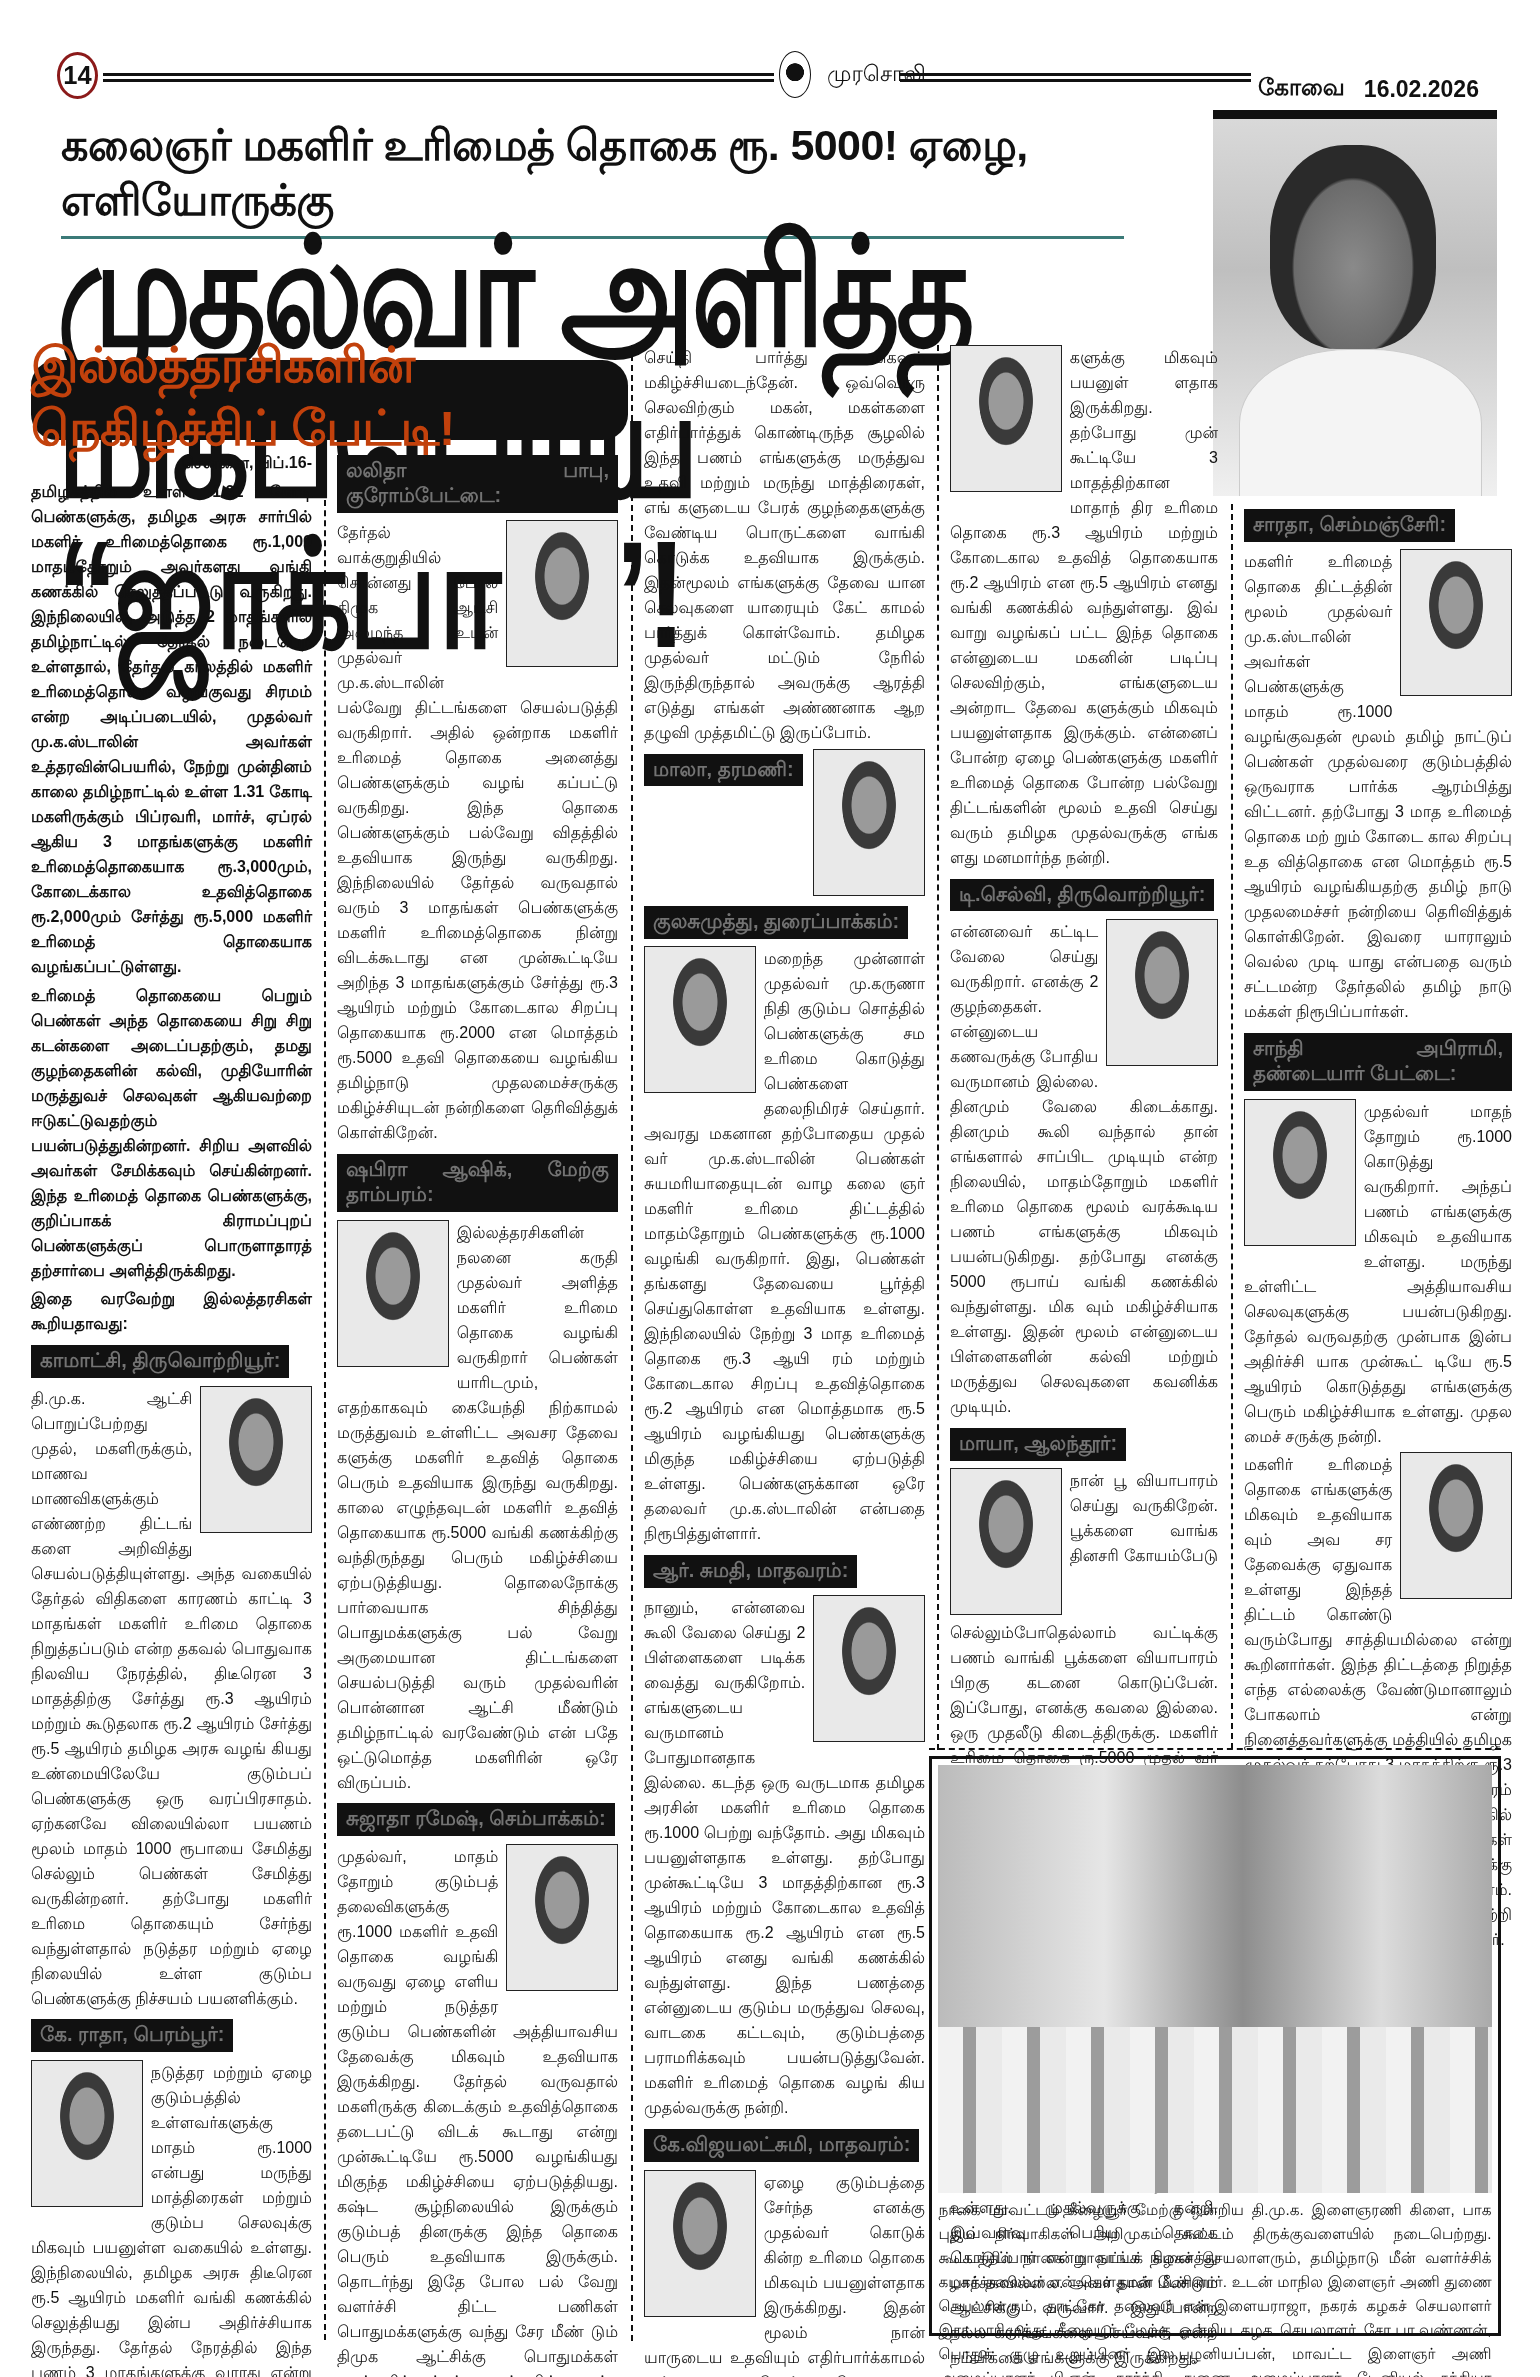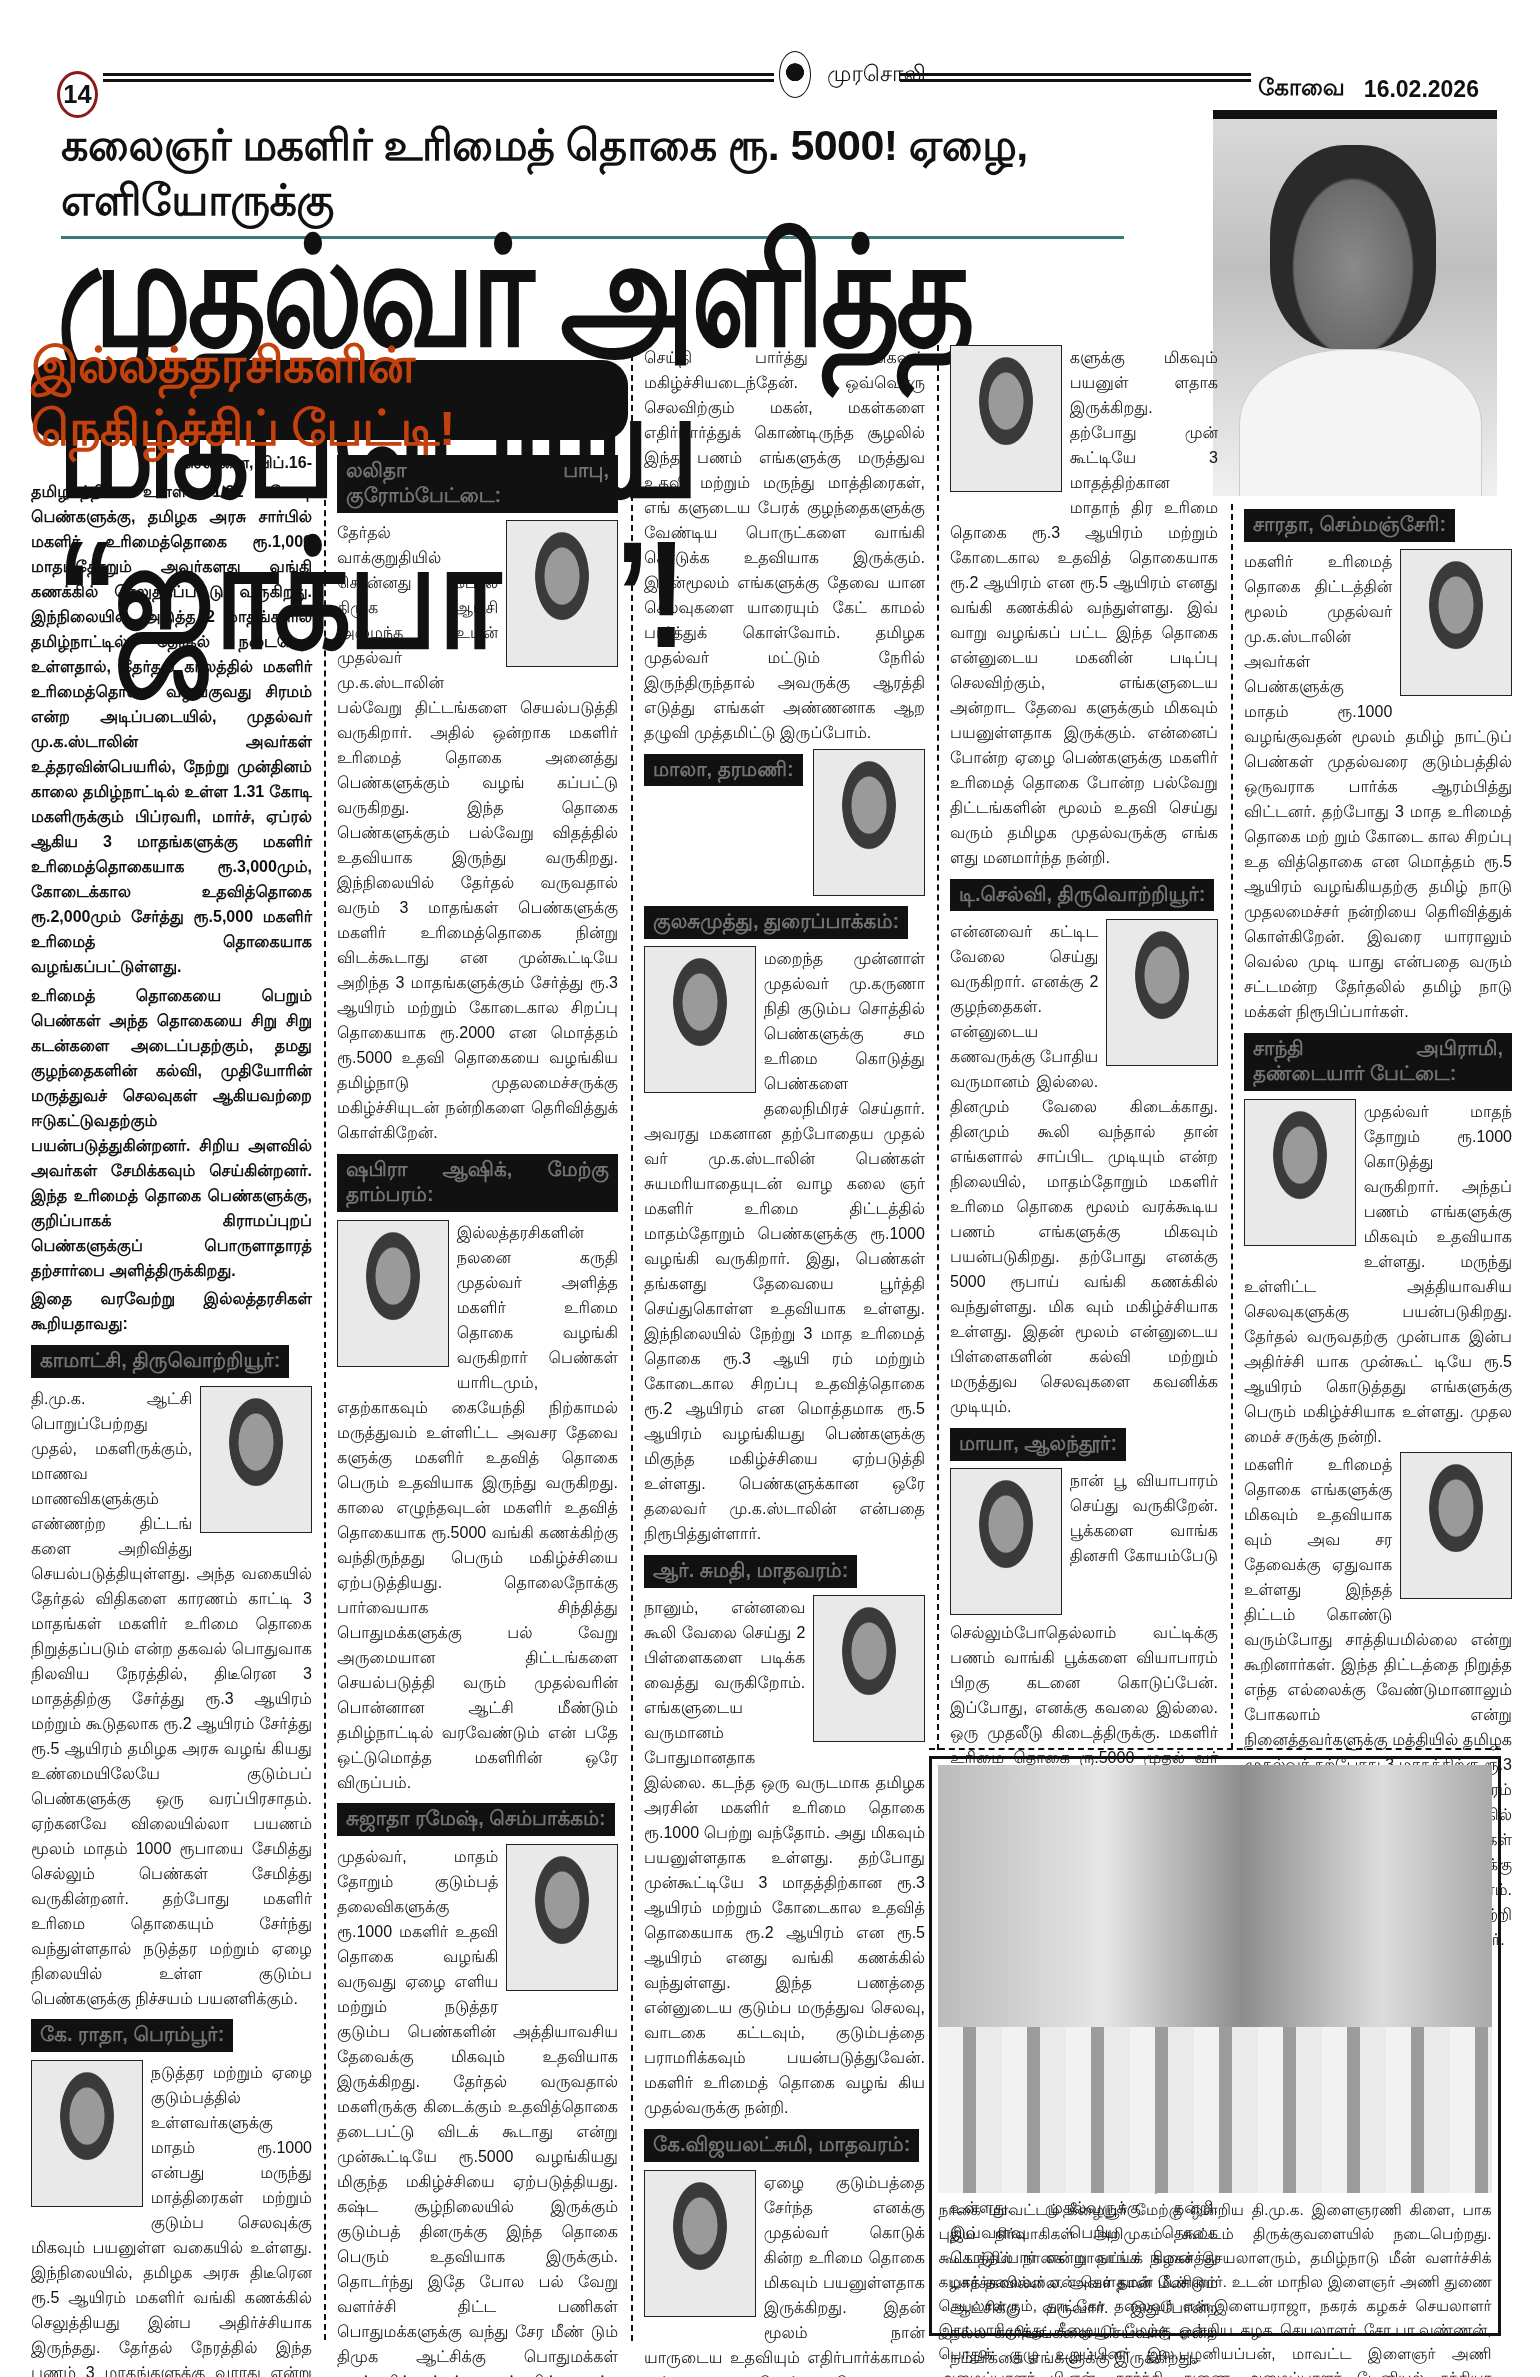--- a/index.html
+++ b/index.html
@@ -1,18 +1,18 @@
 <!DOCTYPE html>
 <html style="font-size:10.2px"><head>
 <meta charset="utf-8">
 <style>
   * { box-sizing: border-box; margin: 0; padding: 0; }
   body { width: 1541px; height: 2377px; background: #ffffff; font-family: "DejaVu Sans", sans-serif; color: #111; position: relative; overflow: hidden; }
   .masthead { position: absolute; left: 57px; top: 51px; width: 1430px; height: 51px; }
-  .page-no { position: absolute; left: 0; top: 20px; width: 41px; height: 47px; border: 3.2px solid #8b1a1a; border-radius: 50%; font: bold 25.5px "Liberation Sans", sans-serif; display:flex; align-items:center; justify-content:center; background:#fff; }
+  .page-no { position: absolute; left: 0; top: 1px; width: 41px; height: 47px; border: 3.2px solid #8b1a1a; border-radius: 50%; font: bold 25.5px "Liberation Sans", sans-serif; display:flex; align-items:center; justify-content:center; background:#fff; }
   .rule { position: absolute; height: 9px; top: 22px; border-top: 3.2px solid #111; border-bottom: 3.2px solid #111; }
   .rule.r1 { left: 46px; width: 671px; }
   .rule.r2 { left: 843px; width: 351px; }
   .logo { position: absolute; left: 722px; top: 0; display:flex; align-items:center; gap:16px; }
   .logo-mark { width: 32px; height: 47px; border: 1.9px solid #111; border-radius: 50%; background: radial-gradient(circle at 50% 45%, #111 30%, #fff 32%); }
   .logo-text { font: 22px "Liberation Sans", sans-serif; }
   .edition { position: absolute; left: 1201px; top: 23px; font: bold 23px "Liberation Sans", sans-serif; display:flex; gap:19px;align-items:center; }
 
   .kicker { position: absolute; left: 61px; top: 121px; width: 1063px; font: bold 43px "Liberation Sans", sans-serif; letter-spacing: -0.6px; padding-bottom: 5px; border-bottom: 3.8px solid #3b7a78; }
   .headline { position: absolute; left: 57px; top: 217px; width: 1149px; font: bold 121px "Liberation Sans", sans-serif; letter-spacing: -3.8px; line-height: 1; transform: scaleY(1.25); transform-origin: top left; }

